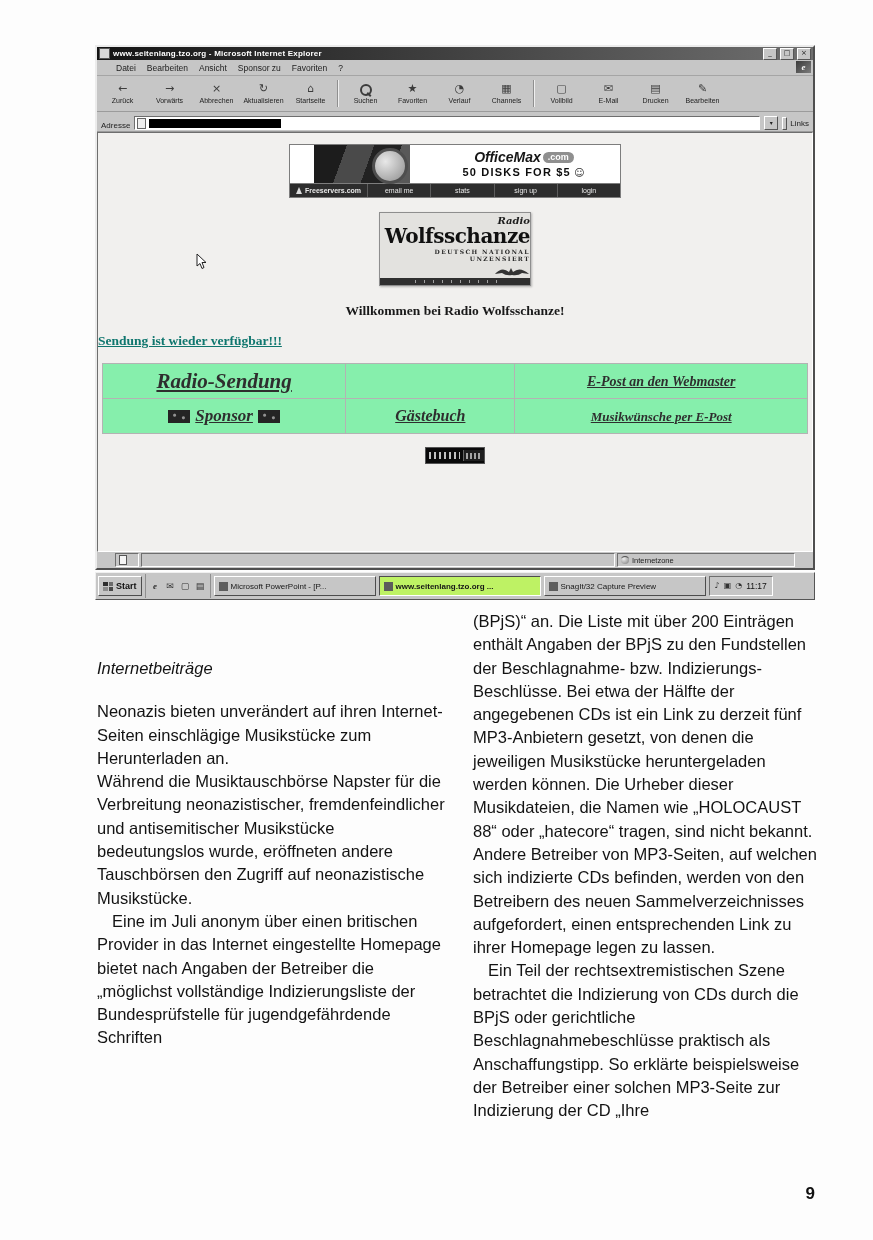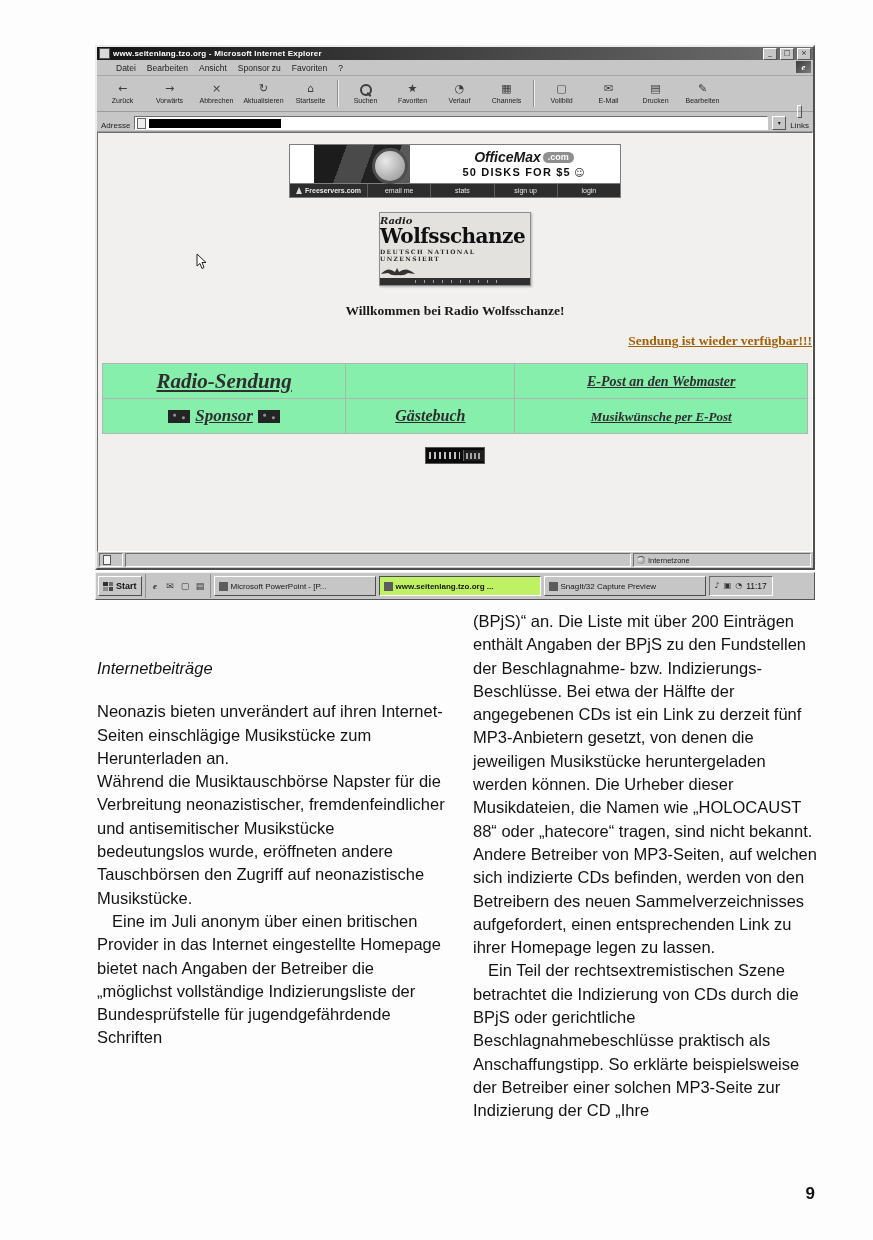--- a/index.html
+++ b/index.html
@@ -29,21 +29,21 @@
   .mag{display:inline-block;width:8px;height:8px;border:2px solid #3c3c3c;border-radius:50%;position:relative;top:1px;}
   .mag::after{content:"";position:absolute;width:2px;height:5px;background:#3c3c3c;left:6px;top:6px;transform:rotate(-45deg);}
 
   .addressbar{height:17px;display:flex;align-items:flex-end;gap:4px;padding:1px 4px;font:8px "Liberation Sans",sans-serif;color:#1d1d1d;border-bottom:1px solid #9b9b9b;}
   .addr-field{flex:1;height:12px;background:#fff;border:1px solid;border-color:#6e6e6e #fff #fff #6e6e6e;
               display:flex;align-items:center;gap:3px;padding:0 2px;}
   .addr-ico{width:7px;height:9px;background:#eee;border:1px solid #666;flex:0 0 auto;}
   .redaction{width:132px;height:9px;background:#000;}
   .addr-drop{width:12px;height:12px;background:#c6c6c6;border:1px solid;border-color:#fff #555 #555 #fff;
              font:6px/11px "DejaVu Sans",sans-serif;text-align:center;color:#222;}
-  .links-box{display:flex;align-items:center;gap:3px;flex-direction:column;}
+  .links-box{display:flex;align-items:center;gap:3px;}
   .grip{width:3px;height:11px;border:1px solid;border-color:#fff #555 #555 #fff;}
 
   .viewport{height:418px;background:#f1f0ee;border:1px solid;border-color:#6e6e6e #fff #fff #6e6e6e;overflow:hidden;position:relative;}
 
   
   .ad{width:332px;margin:11px auto 0;}
   .ad-top{height:38px;display:flex;background:#fff;border:1px solid #7d7d7d;position:relative;padding-left:24px;}
   .ad-photos{width:96px;background:linear-gradient(110deg,#1c1c1c 0 30%,#4a4a4a 30% 55%,#222 55% 80%,#595959 80%);}
   .ad-circle{position:absolute;left:82px;top:3px;width:30px;height:30px;border-radius:50%;
              background:radial-gradient(circle at 35% 35%,#e8e8e8,#8d8d8d);border:3px solid #4e4e4e;}
@@ -52,33 +52,33 @@
   .dotcom{font:bold 9px/11px "Liberation Sans",sans-serif;background:#8f8f8f;color:#fff;border-radius:7px;padding:0 5px;font-style:normal;}
   .offer{font:bold 11px/12px "Liberation Sans",sans-serif;letter-spacing:1.2px;color:#0d0d0d;display:flex;align-items:center;gap:3px;}
   .smiley{font:10px "DejaVu Sans",sans-serif;color:#2c2c2c;}
   .fs-bar{height:13px;background:#2d2d2d;display:flex;align-items:stretch;color:#e9e9e9;font:7px/13px "Liberation Sans",sans-serif;border:1px solid #7d7d7d;border-top:none;}
   .fs-brand{padding:0 6px;display:flex;align-items:center;gap:3px;font-weight:bold;}
   .flame{width:0;height:0;border-left:3px solid transparent;border-right:3px solid transparent;border-bottom:7px solid #ddd;}
   .fs-links{flex:1;display:flex;}
   .fs-link{flex:1;text-align:center;border-left:1px solid #5c5c5c;}
 
   
-  .logo{width:150px;margin:14px auto 0;background:#e3e2df;border:1px solid #8e8e8e;text-align:left;padding-top:3px;
+  .logo{width:150px;margin:14px auto 0;background:#e3e2df;border:1px solid #8e8e8e;text-align:right;padding-top:3px;
         box-shadow:1px 1px 2px rgba(0,0,0,.25);}
   .logo-top{font:italic bold 10px/10px "DejaVu Serif",serif;color:#1c1c1c;}
   .logo-name{font:bold 20px/21px "DejaVu Serif",serif;color:#101010;letter-spacing:-.5px;}
   .logo-sub{font:bold 6px/7px "DejaVu Serif",serif;letter-spacing:1.4px;color:#2a2a2a;margin-top:1px;}
   .logo-eagle{height:13px;margin-top:1px;}
   .logo-urlbar{height:7px;margin-top:2px;background:#2f2f2f;
         background-image:repeating-linear-gradient(90deg,transparent 0 5px,rgba(255,255,255,.55) 5px 6px,transparent 6px 9px);
         background-size:60% 3px;background-position:center;background-repeat:no-repeat;background-color:#2f2f2f;}
 
   .h1{text-align:center;font:italic bold 17px/19px "Liberation Serif",serif;color:#141414;margin:20px 0 0;}
   .h2{text-align:center;font:bold 13.5px/15px "Liberation Serif",serif;color:#191919;margin:17px 0 0;}
-  .h3{text-align:right;font:bold 13.5px/15px "Liberation Serif",serif;color:#a16207;margin:15px 0 14px;text-decoration:underline;}
+  .h3{text-align:left;font:bold 13.5px/15px "Liberation Serif",serif;color:#0f766e;margin:15px 0 14px;text-decoration:underline;}
 
   .navtable{width:calc(100% - 8px);margin:15px auto 0;border-collapse:collapse;background:#86efac;}
   .navtable td{border:1px solid #b3b3b3;height:32px;text-align:center;vertical-align:middle;}
   .c0{width:34.5%;} .c1{width:24%;} .c2{width:41.5%;margin-top:24px;}
   .lnk{color:#2e2e2e;text-decoration:underline;}
   .lnk-radio{font:italic 600 21px "Liberation Serif",serif;}
   .lnk-epost{font:italic bold 14px "Liberation Serif",serif;}
   .lnk-sponsor{font:italic bold 17px "Liberation Serif",serif;}
   .lnk-guest{font:italic bold 16px "Liberation Serif",serif;}
   .lnk-wishes{font:italic bold 13px "Liberation Serif",serif;}
@@ -88,21 +88,21 @@
 
   .counter{width:58px;height:15px;margin:13px auto 0;background:#0a0a0a;display:flex;align-items:center;border:1px solid #555;}
   .counter-stripes{flex:1;height:7px;margin:0 3px;
       background:repeating-linear-gradient(90deg,rgba(255,255,255,.75) 0 2px,transparent 2px 5px);}
   .counter-digits{width:20px;height:11px;background:#1f1f1f;border-left:1px solid #666;
       background-image:repeating-linear-gradient(90deg,rgba(255,255,255,.6) 0 2px,transparent 2px 4px);background-size:80% 6px;
       background-position:center;background-repeat:no-repeat;}
 
   .cursor{position:absolute;left:98px;top:120px;}
 
-  .statusbar{height:14px;display:flex;gap:2px;padding:1px 2px;align-items:stretch;}
+  .statusbar{height:14px;display:flex;gap:2px;padding:1px 18px;align-items:stretch;}
   .sb-cell{border:1px solid;border-color:#6e6e6e #fff #fff #6e6e6e;background:#c6c6c6;
            font:7.5px/11px "Liberation Sans",sans-serif;color:#222;display:flex;align-items:center;gap:3px;padding:0 3px;}
   .sb-doc{width:16px;} .sb-main{flex:1;} .sb-zone{width:170px;}
   .page-ico{width:6px;height:8px;background:#f4f4f4;border:1px solid #555;}
   .globe{width:8px;height:8px;border-radius:50%;background:radial-gradient(circle at 35% 35%,#eee,#7a7a7a);
          box-shadow:inset 0 3px 0 -2px #555;}
 
   
   .taskbar{margin-top:2px;height:24px;background:#c6c6c6;border:1px solid;border-color:#efefef #555 #555 #efefef;
            display:flex;align-items:center;gap:3px;padding:1px 2px;}

